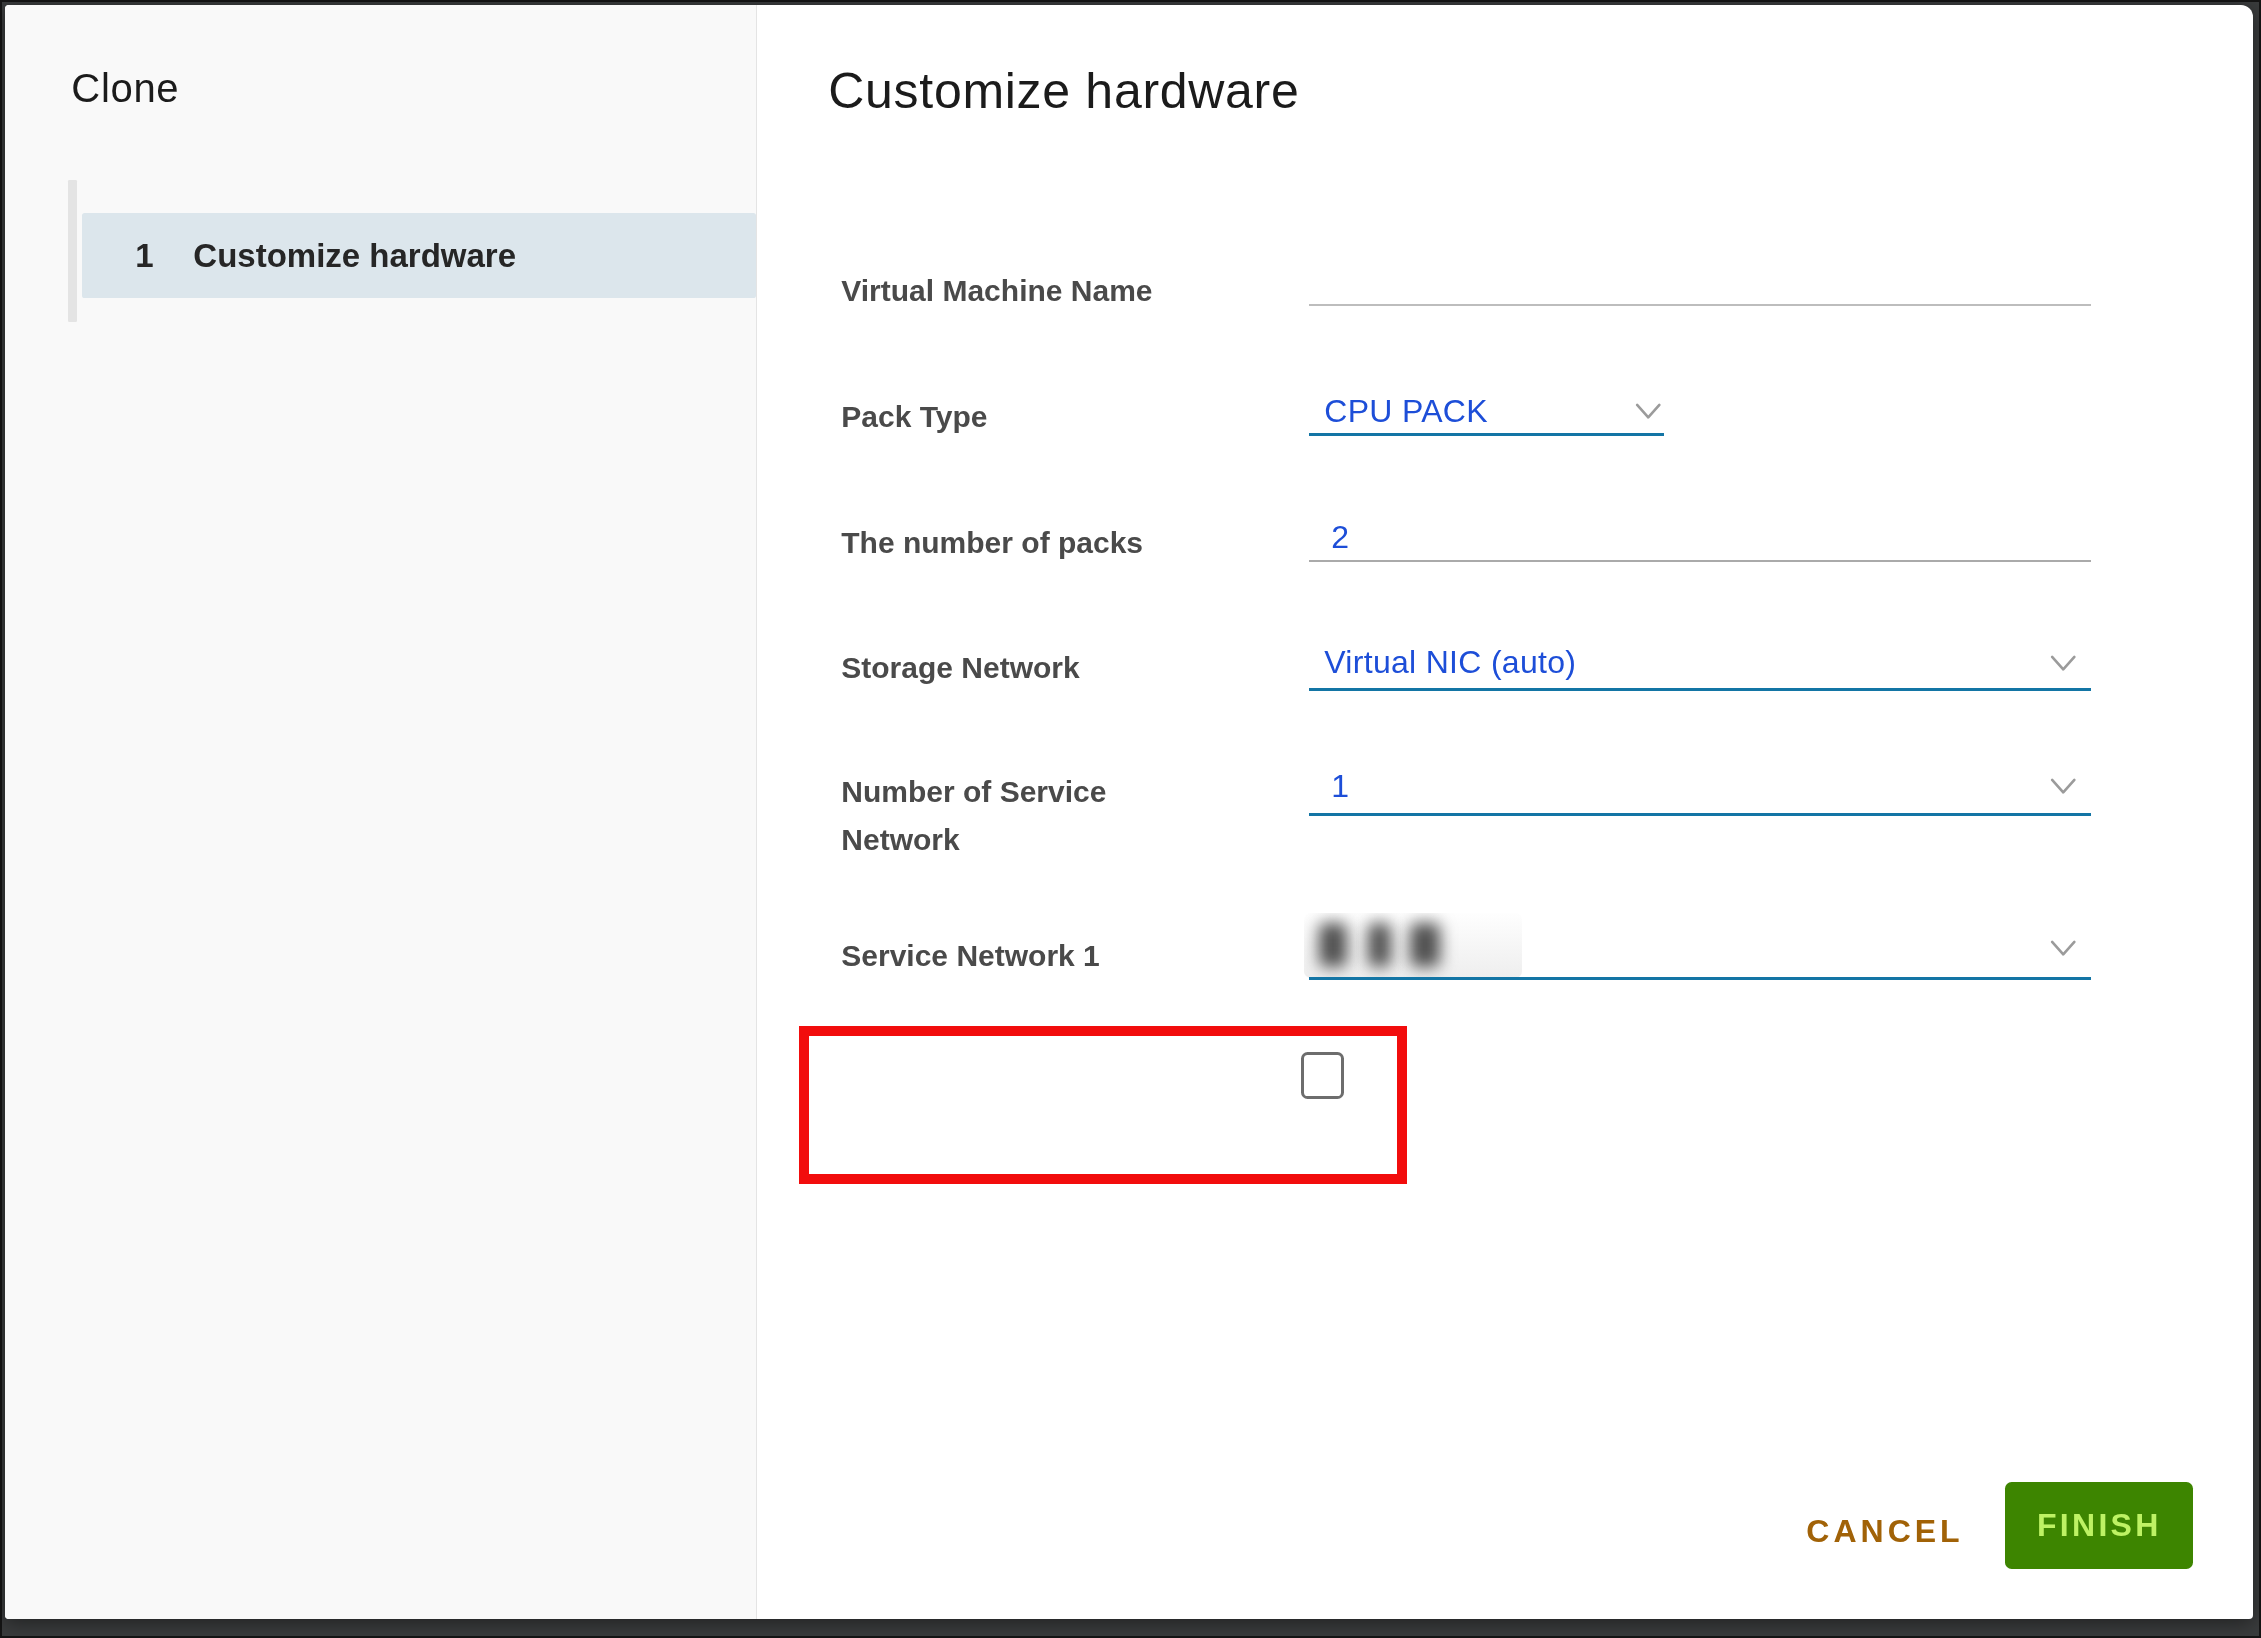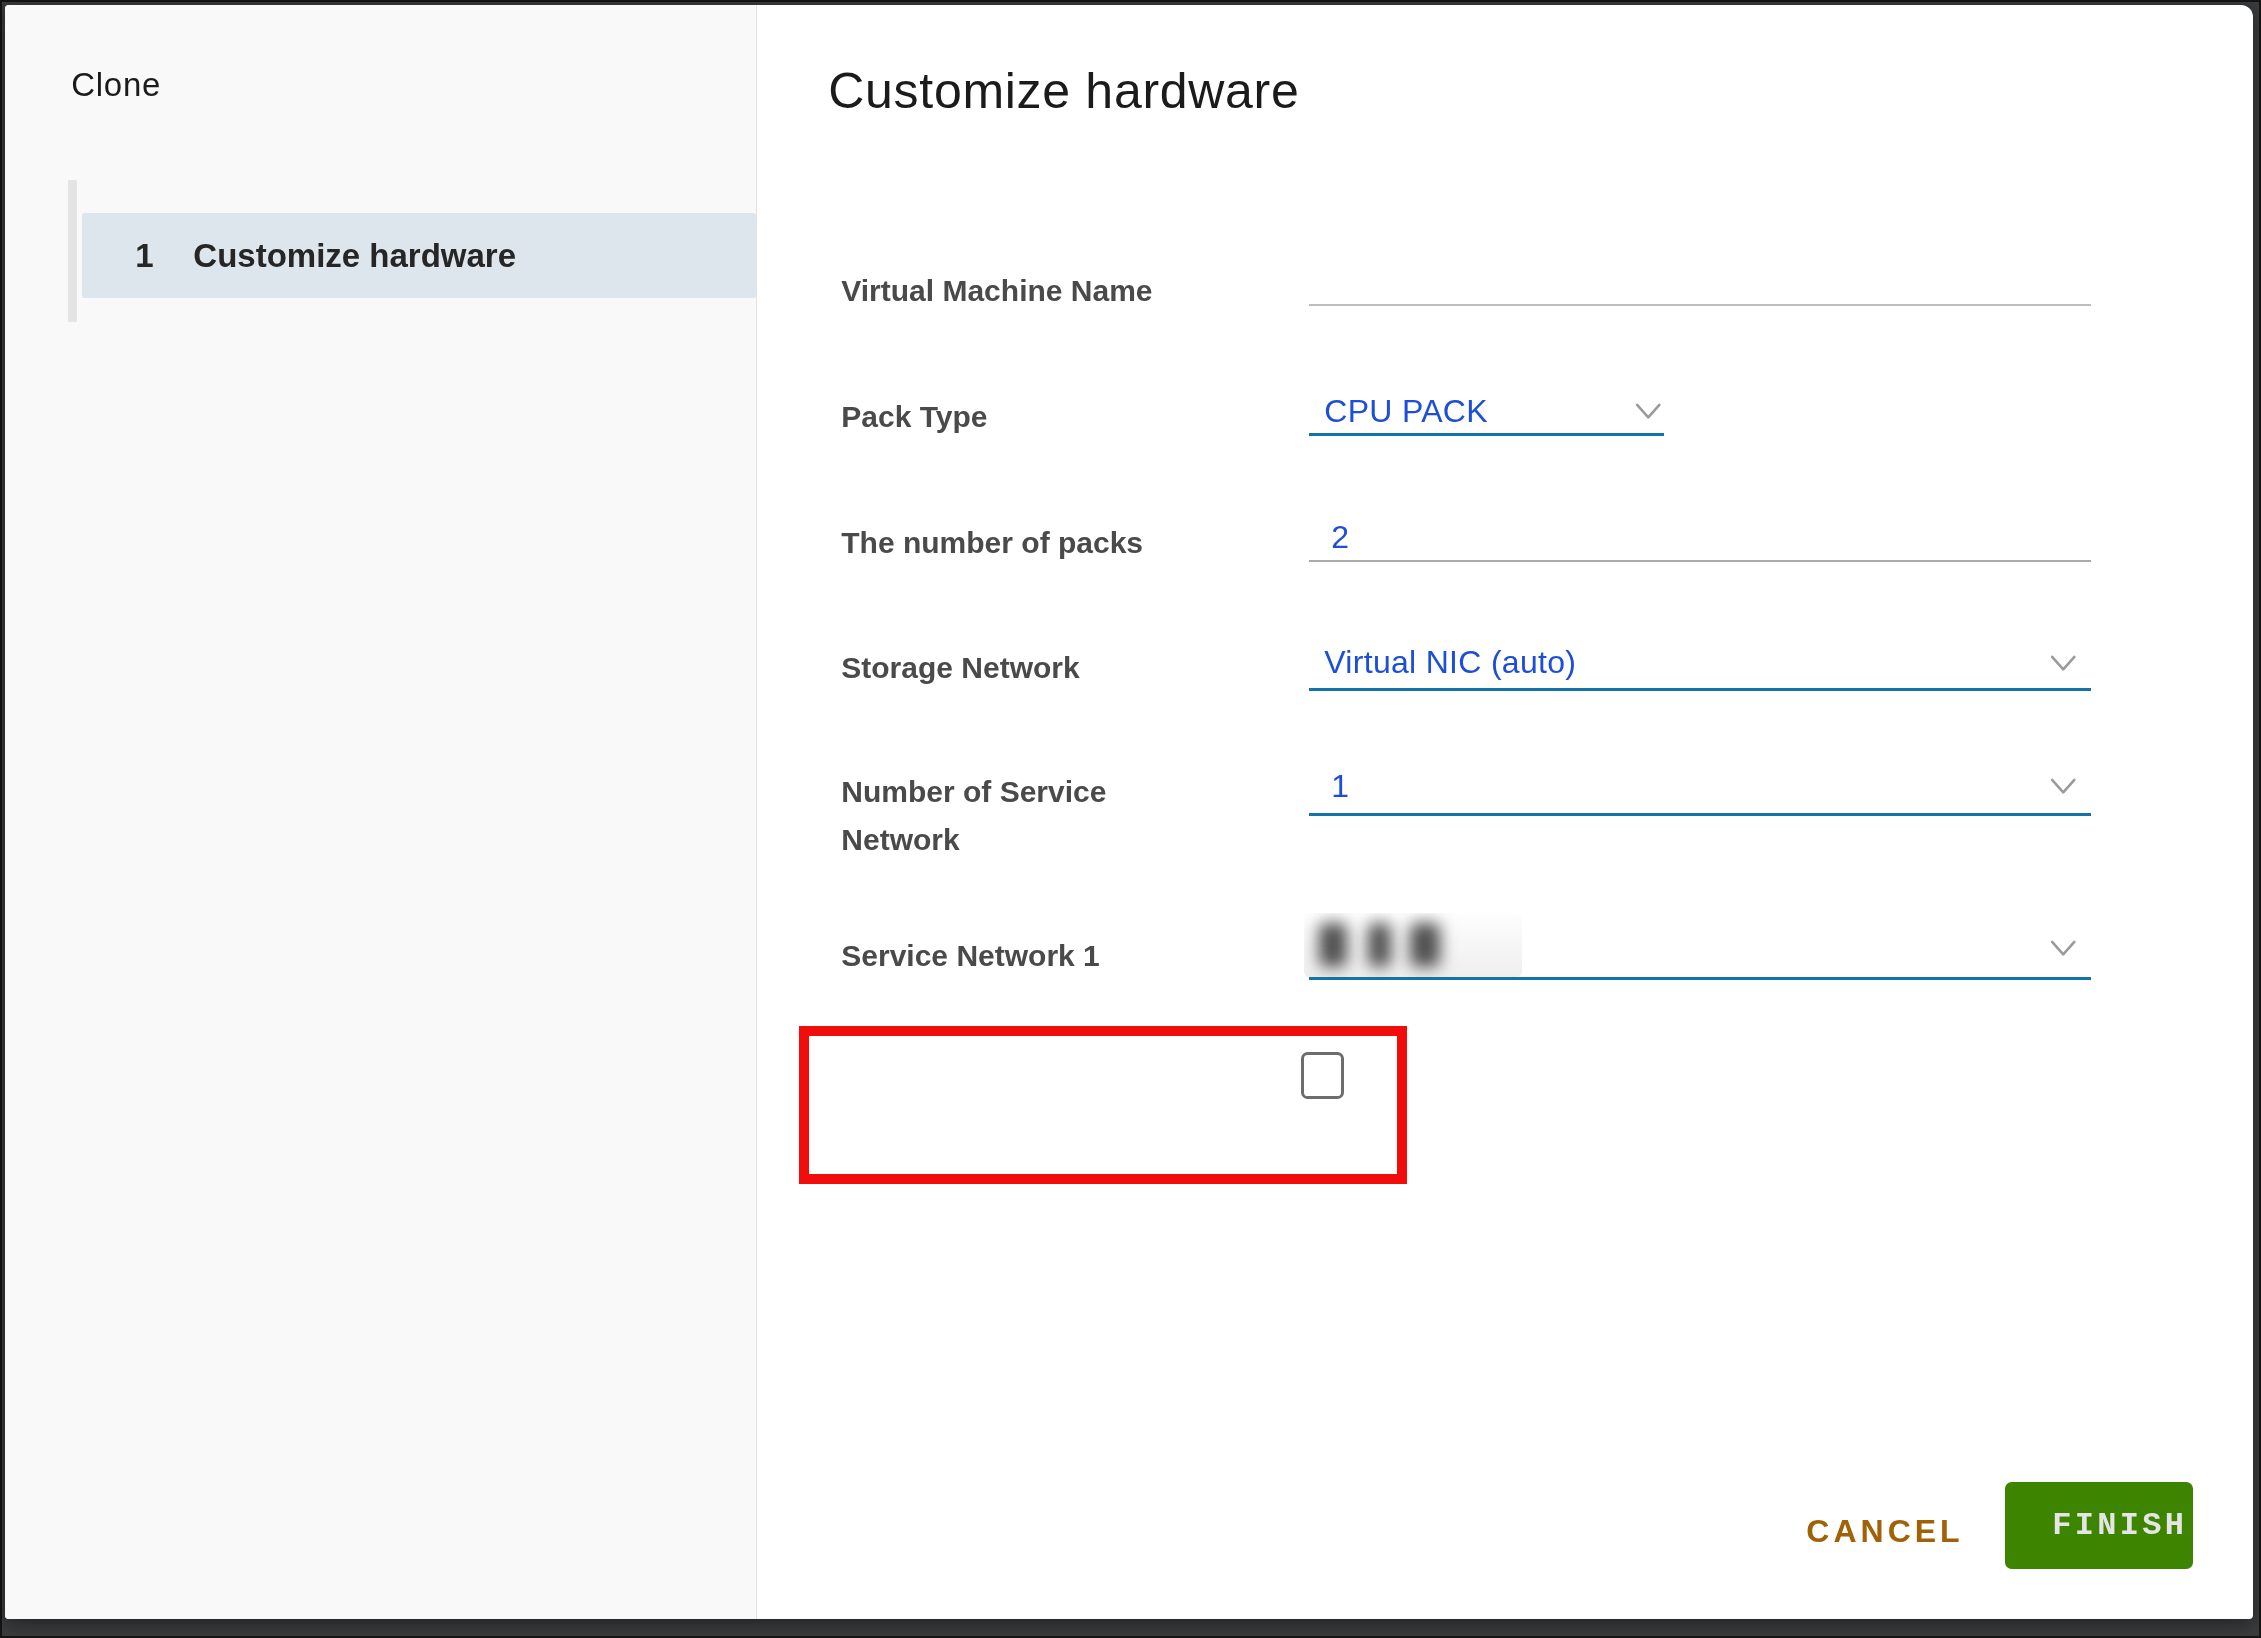--- a/index.html
+++ b/index.html
@@ -23,21 +23,21 @@
     box-shadow:0 4px 20px rgba(0,0,0,.45);
   }
   
   #sidebar{
     position:absolute;left:0;top:0;bottom:0;width:751px;
     background:#f9f9f9;
     border-right:1.3px solid #e4e4e4;
   }
   .wizard-title{
     position:absolute;left:66px;top:61px;
-    font-size:33px;font-weight:300;color:#1b1b1b;
+    font-size:40px;font-weight:300;color:#1b1b1b;
     letter-spacing:0.7px;white-space:nowrap;
   }
   #step-track{
     position:absolute;left:63px;top:175px;width:8.6px;height:142px;
     background:#e4e4e4;border-radius:1.3px;
   }
   #step-item{
     position:absolute;left:77px;top:208px;width:674px;height:85px;
     background:#dce6ec;border-radius:2.6px;
     display:flex;align-items:center;
@@ -93,24 +93,23 @@
   
   #cancel-button{
     position:absolute;left:1795px;top:1507px;
     font-size:32px;font-weight:600;letter-spacing:4px;
     color:#a16207;cursor:pointer;background:none;border:none;
     font-family:"Liberation Sans", sans-serif;
   }
   #finish-button{
     position:absolute;left:2000px;top:1477px;width:188px;height:87px;
     background:#3d8500;border:none;border-radius:6.6px;
-    color:#e5e5e5;font-size:32px;font-weight:700;letter-spacing:3.3px;
-    font-family:Liberation Mono, monospace;
+    color:#bef264;font-size:32px;font-weight:700;letter-spacing:3.3px;
+    font-family:Liberation Sans, sans-serif;
     cursor:pointer;
-    text-align:right;
   }
   .wrap{white-space:normal;}
 </style>
 </head>
 <body>
 
 <div id="frame-edge"></div>
 
 <div id="dialog">
 

